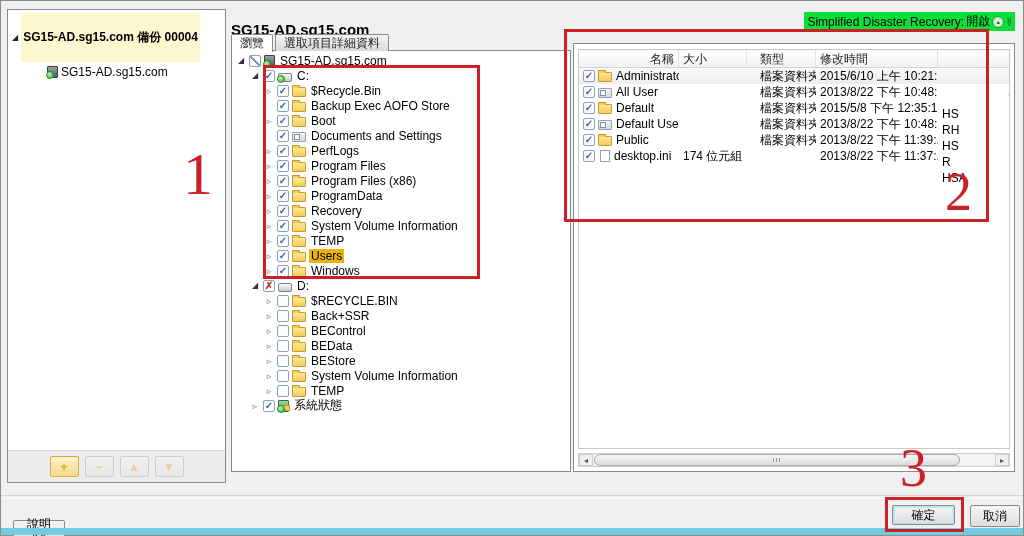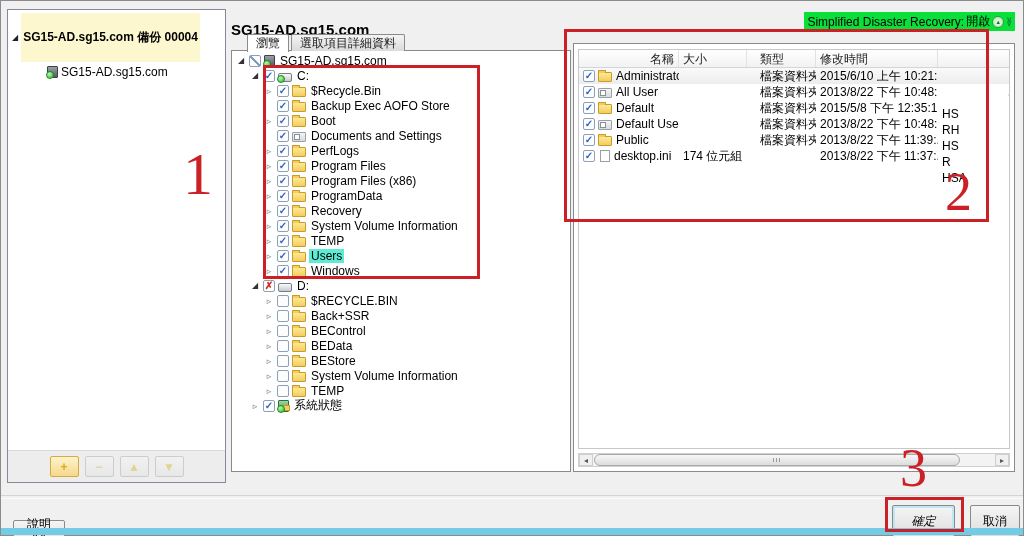--- a/index.html
+++ b/index.html
@@ -31,21 +31,21 @@
   .sdr .circ{width:12px;height:12px;border-radius:50%;border:1px solid #2f9e3f;
     background:radial-gradient(#f2fff2,#9fe6a6);display:inline-flex;align-items:center;justify-content:center;
     font-size:6px;color:#1d7c2c;box-sizing:border-box;}
   .sdr .chev{display:inline-flex;flex-direction:column;line-height:4px;font-size:8px;color:#0c8b3a;font-weight:bold;}
 
   
   .tabs{position:absolute;left:230px;top:33px;display:flex;z-index:3;}
   .tab{height:16px;line-height:16px;padding:0 8px;margin-right:2px;font-size:12px;
     border:1px solid #8a8a8a;border-bottom:none;border-radius:2px 2px 0 0;
     background:linear-gradient(#f4f4f4,#dadada);color:#222;}
-  .tab.active{background:#fff;height:17px;margin-left:16px;}
+  .tab.active{background:#fff;height:17px;}
 
   
   .browse-panel{position:absolute;left:230px;top:49px;width:340px;height:422px;
     background:#fff;border:1px solid #8a8a8a;box-sizing:border-box;overflow:hidden;}
   #browse-tree{padding-top:2px;}
   .trow{height:15px;display:flex;align-items:center;white-space:nowrap;}
   .arr{width:12px;text-align:center;font-size:8px;color:#333;flex:none;}
   .arr.right{color:#777;font-size:9px;}
   .cb{width:12px;height:12px;flex:none;border:1px solid #8da0b5;border-radius:2px;background:#fdfdfd;
     display:inline-flex;align-items:center;justify-content:center;font-size:10px;line-height:1;
@@ -68,21 +68,21 @@
     left:-2px;bottom:-2px;width:6px;height:6px;border-radius:50%;
     background:radial-gradient(circle at 35% 30%,#b8f5b0,#2dbb2d);border:1px solid #1d8a1d;}
   .ic.server-icon{width:11px;height:12px;background:linear-gradient(#9aa0a6,#545a61);
     border:1px solid #3c4147;border-radius:1px;}
   .ic.system-state-icon{width:11px;height:12px;background:linear-gradient(#9fd6a5,#3f9950);
     border:1px solid #2c6e38;border-radius:1px;}
   .ic.system-state-icon::before{content:"";position:absolute;right:-2px;bottom:0;width:6px;height:4px;
     background:#f4cd5e;border:1px solid #c89b2a;}
   .ic.file-icon{width:10px;height:12px;background:#fff;border:1px solid #9aa0a8;margin-left:3px;}
   .lbl{padding:0 2px;}
-  .lbl.hl{background:#5eead4;}
+  .lbl.hl{background:#eab308;}
 
   
   .detail-panel{position:absolute;left:572px;top:42px;width:442px;height:429px;
     background:#fff;border:1px solid #8a8a8a;box-sizing:border-box;}
   .listview{position:absolute;left:4px;right:4px;top:5px;bottom:22px;border:1px solid #c8c8c8;overflow:hidden;}
   #table-header{display:flex;height:17px;background:linear-gradient(#ffffff,#f1f2f4);
     border-bottom:1px solid #d5d5d5;}
   .hc{padding:1px 4px;font-size:12px;color:#222;border-right:1px solid #e2e2e2;box-sizing:border-box;
     white-space:nowrap;overflow:hidden;}
   .col0{width:100px;text-align:right;}.col1{width:68px;}.col2{width:60px;margin-left:9px;}.col3{width:122px;}.col4{flex:1;margin-top:44px;}
@@ -103,22 +103,22 @@
   .sc-thumb::after{content:"";position:absolute;left:50%;top:3px;bottom:3px;width:8px;margin-left:-4px;
     background:repeating-linear-gradient(90deg,#9a9a9a 0 1px,transparent 1px 3px);}
 
   
   .footer-sep{position:absolute;left:0;right:0;top:494px;height:2px;
     border-top:1px solid #d4d4d4;border-bottom:1px solid #fbfbfb;}
   .btn{position:absolute;height:23px;border:1px solid #8a8a8a;border-radius:2px;
     background:linear-gradient(#f5f5f5,#dedede);font-size:12px;font-family:"Liberation Sans",sans-serif;
     display:flex;align-items:center;justify-content:center;box-sizing:border-box;}
   .btn-help{left:12px;top:519px;width:52px;}
-  .btn-ok{left:891px;top:504px;width:63px;height:32px;box-shadow:inset 0 0 0 2px #bfe6f5;font-style:italic;}
-  .btn-cancel{left:969px;top:504px;width:50px;height:32px;}
+  .btn-ok{left:891px;top:504px;width:63px;height:20px;box-shadow:inset 0 0 0 2px #bfe6f5;}
+  .btn-cancel{left:969px;top:504px;width:50px;height:22px;}
   .bottom-strip{position:absolute;left:0;right:0;bottom:0;height:7px;background:#74cbe4;}
 
   
   .ann{position:absolute;border:3px solid #cb2026;box-sizing:border-box;pointer-events:none;}
   .ann-rect-1{left:262px;top:64px;width:217px;height:214px;}
   .ann-rect-2{left:563px;top:28px;width:425px;height:193px;}
   .ann-rect-3{left:884px;top:496px;width:79px;height:35px;}
   .ann-num{position:absolute;color:#cb2026;font-family:"Liberation Serif",serif;line-height:1;pointer-events:none;}
   .ann-num-1{left:182px;top:143px;font-size:60px;}
   .ann-num-2{left:944px;top:164px;font-size:54px;}

